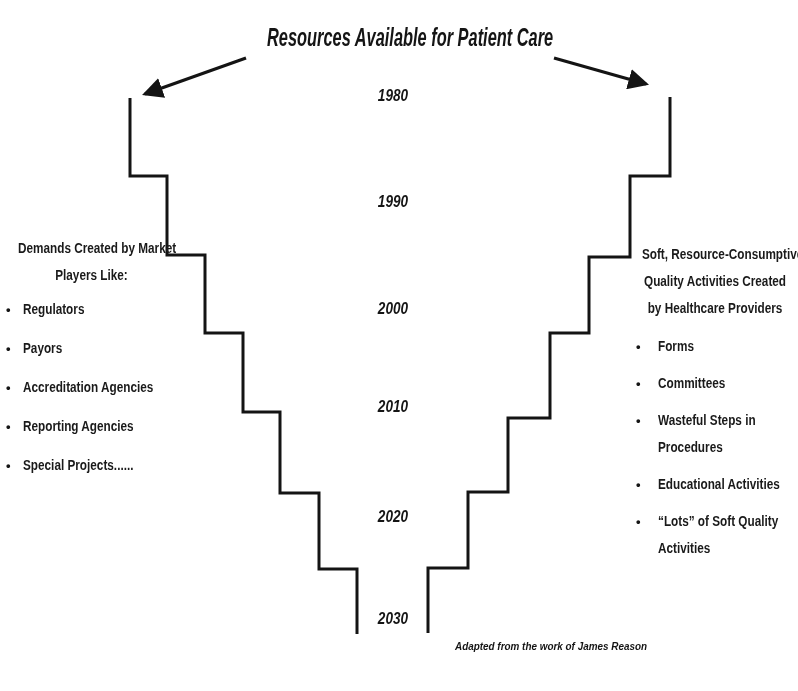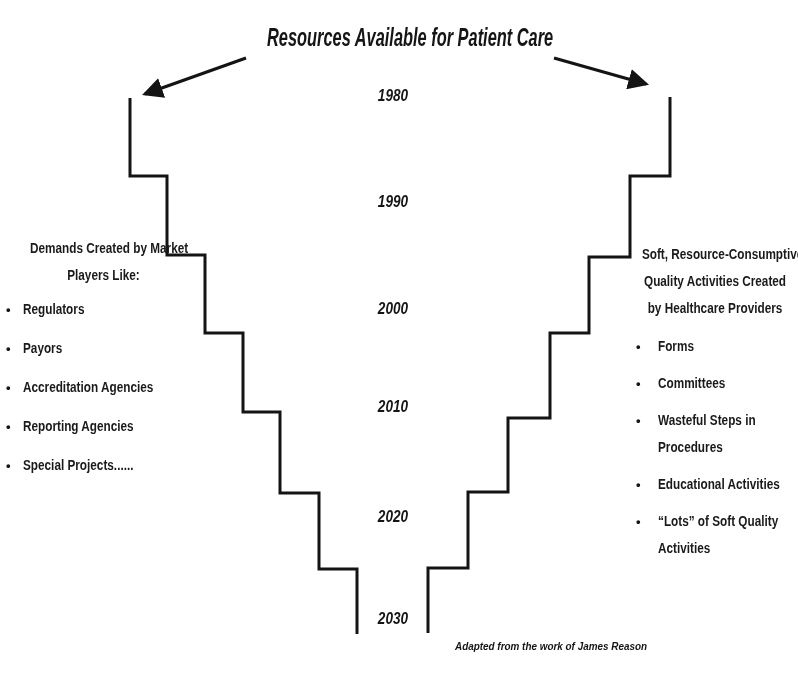--- a/index.html
+++ b/index.html
@@ -43,21 +43,21 @@
   .year-5 { top: 609px; }
 
   .heading-line {
     line-height: 27px;
     text-align: center;
     font-size: 14px; font-weight: bold;
     white-space: nowrap;
     transform: scaleX(0.84);
     transform-origin: center;
   }
-  .left-heading { position: absolute; left: 16px; top: 235px; width: 175px; }
+  .left-heading { position: absolute; left: 4px; top: 235px; width: 175px; }
   .right-heading { position: absolute; left: 628px; top: 241px; width: 174px; }
 
   .bullet-list { position: absolute; }
   .left-list { left: 6px; top: 296px; }
   .right-list { left: 636px; top: 333px; }
   .bullet-item { display: flex; align-items: flex-start; }
   .left-list .bullet-item { margin-bottom: 12px; }
   .right-list .bullet-item { margin-bottom: 10px; }
   .bullet-marker {
     flex: 0 0 auto;

